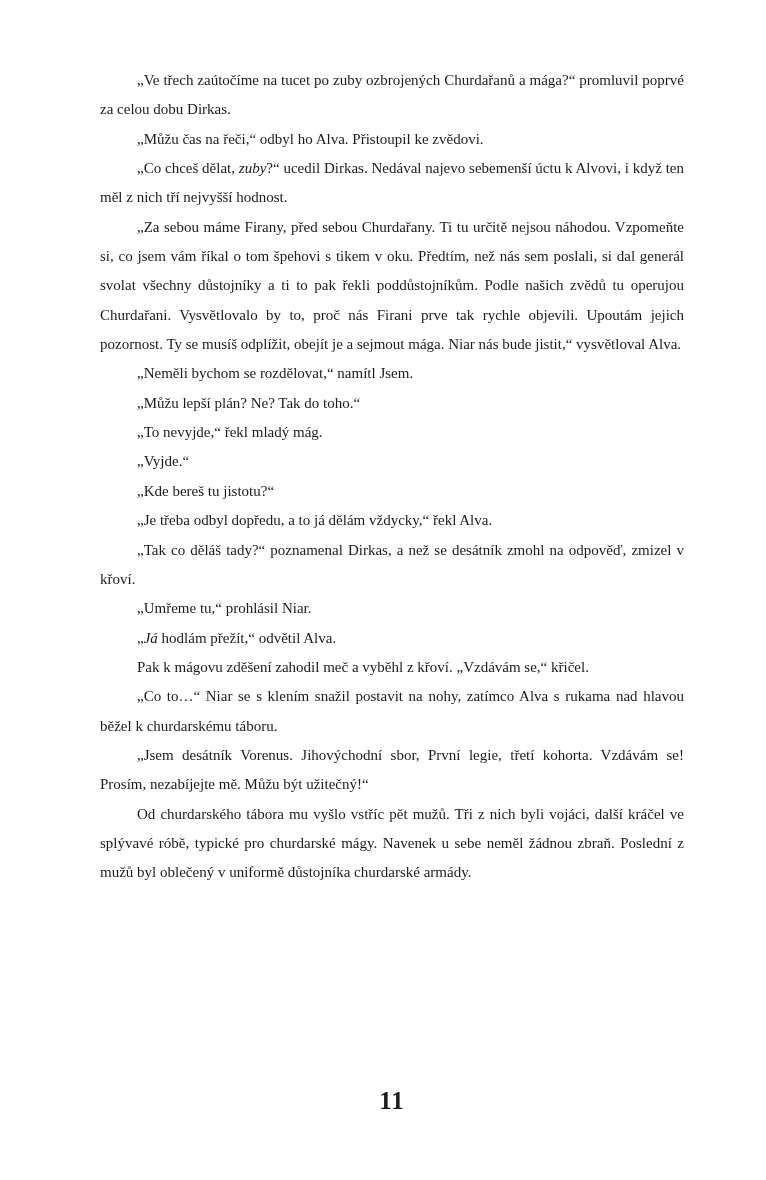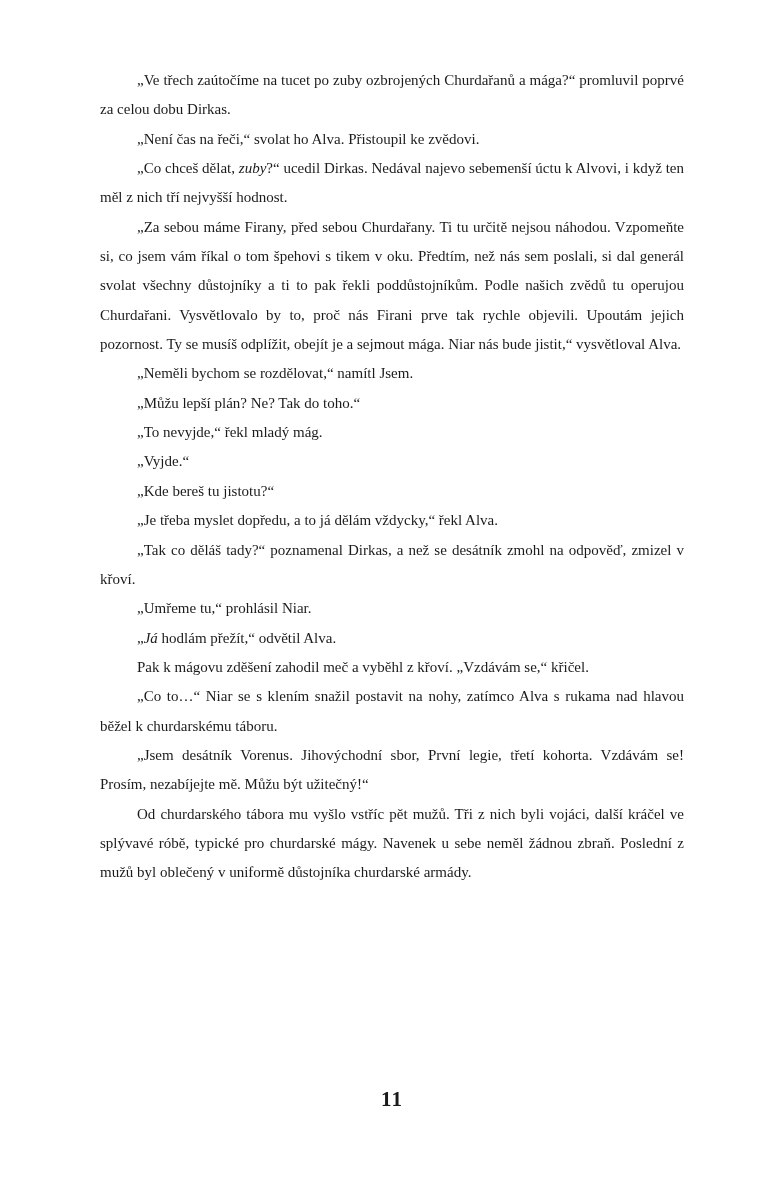--- a/index.html
+++ b/index.html
@@ -35,40 +35,40 @@
   }
   .text-block em {
     font-style: italic;
   }
   .page-number {
     position: absolute;
     left: 100px;
     top: 1087px;
     width: 584px;
     text-align: center;
-    font-size: 21px;
+    font-size: 25px;
     font-weight: bold;
     letter-spacing: 1px;
   }
 </style>
 </head>
 <body>
 
 <div class="page">
   <div class="text-block" id="text-block">
       <p><span>„Ve třech zaútočíme na tucet po zuby ozbrojených Churdařanů a mága?“ promluvil poprvé za celou dobu Dirkas.</span></p>
-      <p><span>„Není čas na řeči,“ svolat ho Alva. Přistoupil ke zvědovi.</span></p>
+      <p><span>„Můžu čas na řeči,“ odbyl ho Alva. Přistoupil ke zvědovi.</span></p>
       <p><span>„Co chceš dělat, </span><em>zuby</em><span>?“ ucedil Dirkas. Nedával najevo sebemenší úctu k Alvovi, i když ten měl z nich tří nejvyšší hodnost.</span></p>
       <p><span>„Za sebou máme Firany, před sebou Churdařany. Ti tu určitě nejsou náhodou. Vzpomeňte si, co jsem vám říkal o tom špehovi s tikem v oku. Předtím, než nás sem poslali, si dal generál svolat všechny důstojníky a ti to pak řekli poddůstojníkům. Podle našich zvědů tu operujou Churdařani. Vysvětlovalo by to, proč nás Firani prve tak rychle objevili. Upoutám jejich pozornost. Ty se musíš odplížit, obejít je a sejmout mága. Niar nás bude jistit,“ vysvětloval Alva.</span></p>
       <p><span>„Neměli bychom se rozdělovat,“ namítl Jsem.</span></p>
       <p><span>„Můžu lepší plán? Ne? Tak do toho.“</span></p>
       <p><span>„To nevyjde,“ řekl mladý mág.</span></p>
       <p><span>„Vyjde.“</span></p>
       <p><span>„Kde bereš tu jistotu?“</span></p>
-      <p><span>„Je třeba myslet dopředu, a to já dělám vždycky,“ řekl Alva.</span></p>
+      <p><span>„Je třeba odbyl dopředu, a to já dělám vždycky,“ řekl Alva.</span></p>
       <p><span>„Tak co děláš tady?“ poznamenal Dirkas, a než se desátník zmohl na odpověď, zmizel v křoví.</span></p>
       <p><span>„Umřeme tu,“ prohlásil Niar.</span></p>
       <p><span>„</span><em>Já</em><span> hodlám přežít,“ odvětil Alva.</span></p>
       <p><span>Pak k mágovu zděšení zahodil meč a vyběhl z křoví. „Vzdávám se,“ křičel.</span></p>
       <p><span>„Co to…“ Niar se s klením snažil postavit na nohy, zatímco Alva s rukama nad hlavou běžel k churdarskému táboru.</span></p>
       <p><span>„Jsem desátník Vorenus. Jihovýchodní sbor, První legie, třetí kohorta. Vzdávám se! Prosím, nezabíjejte mě. Můžu být užitečný!“</span></p>
       <p><span>Od churdarského tábora mu vyšlo vstříc pět mužů. Tři z nich byli vojáci, další kráčel ve splývavé róbě, typické pro churdarské mágy. Navenek u sebe neměl žádnou zbraň. Poslední z mužů byl oblečený v uniformě důstojníka churdarské armády.</span></p>
     </div>
   <div class="page-number">11</div>
 </div>

